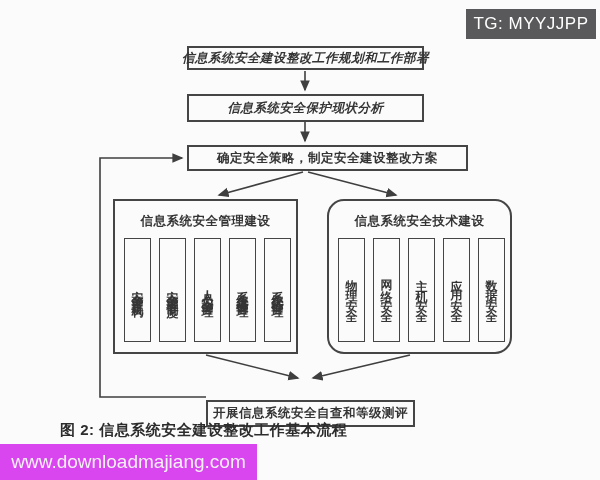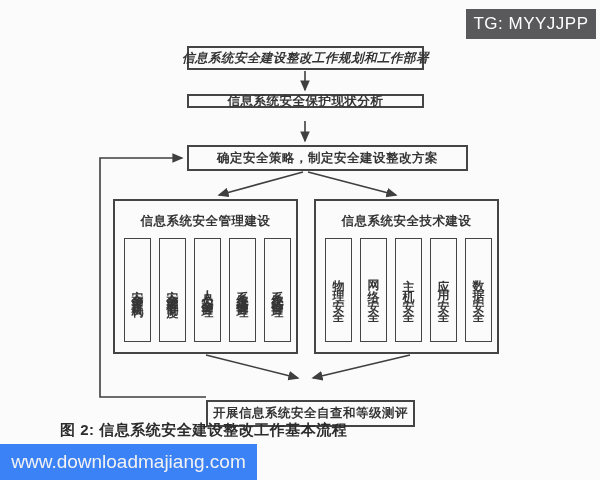--- a/index.html
+++ b/index.html
@@ -15,47 +15,47 @@
   .arrows{position:absolute;left:0;top:0;width:600px;height:480px;}
 
   .badge{
     position:absolute;left:466px;top:9px;width:130px;height:30px;
     background:#59595b;color:#ffffff;
     display:flex;align-items:center;justify-content:center;
     font-size:17px;letter-spacing:0.5px;
   }
   .watermark{
     position:absolute;left:0;top:444px;width:257px;height:36px;
-    background:#3b82f6;color:#f2f2f2;
+    background:#d946ef;color:#f2f2f2;
     display:flex;align-items:center;justify-content:center;
     font-size:19px;
   }
 
   .fbox{
     position:absolute;
     border:2px solid #454545;
     background:#fbfbfb;
     color:#353535;
     display:flex;align-items:center;justify-content:center;
     font-size:12.5px;font-weight:bold;
     letter-spacing:0.5px;
     box-sizing:border-box;
     white-space:nowrap;
   }
   .box1{left:187px;top:46px;width:237px;height:24px;font-style:italic;}
-  .box2{left:187px;top:94px;width:237px;height:14px;}
+  .box2{left:187px;top:94px;width:237px;height:28px;font-style:italic;}
   .box3{left:187px;top:145px;width:281px;height:26px;}
   .boxbottom{left:206px;top:400px;width:209px;height:27px;}
 
   .container{
     position:absolute;top:199px;width:185px;height:155px;
     border:2px solid #454545;background:#fbfbfb;box-sizing:border-box;text-decoration:underline;
   }
   .container.left{left:113px;}
-  .container.right{left:314px;}
+  .container.right{left:327px;border-radius:17px;}
   .ctitle{
     position:absolute;left:0;top:12px;width:100%;
     text-align:center;font-size:12.5px;font-weight:bold;color:#353535;
     letter-spacing:0.5px;white-space:nowrap;
   }
   .vitem{
     position:absolute;top:37px;width:27px;height:104px;
     border:1.5px solid #454545;box-sizing:border-box;
     display:flex;align-items:center;justify-content:center;
     writing-mode:vertical-rl;text-orientation:upright;

